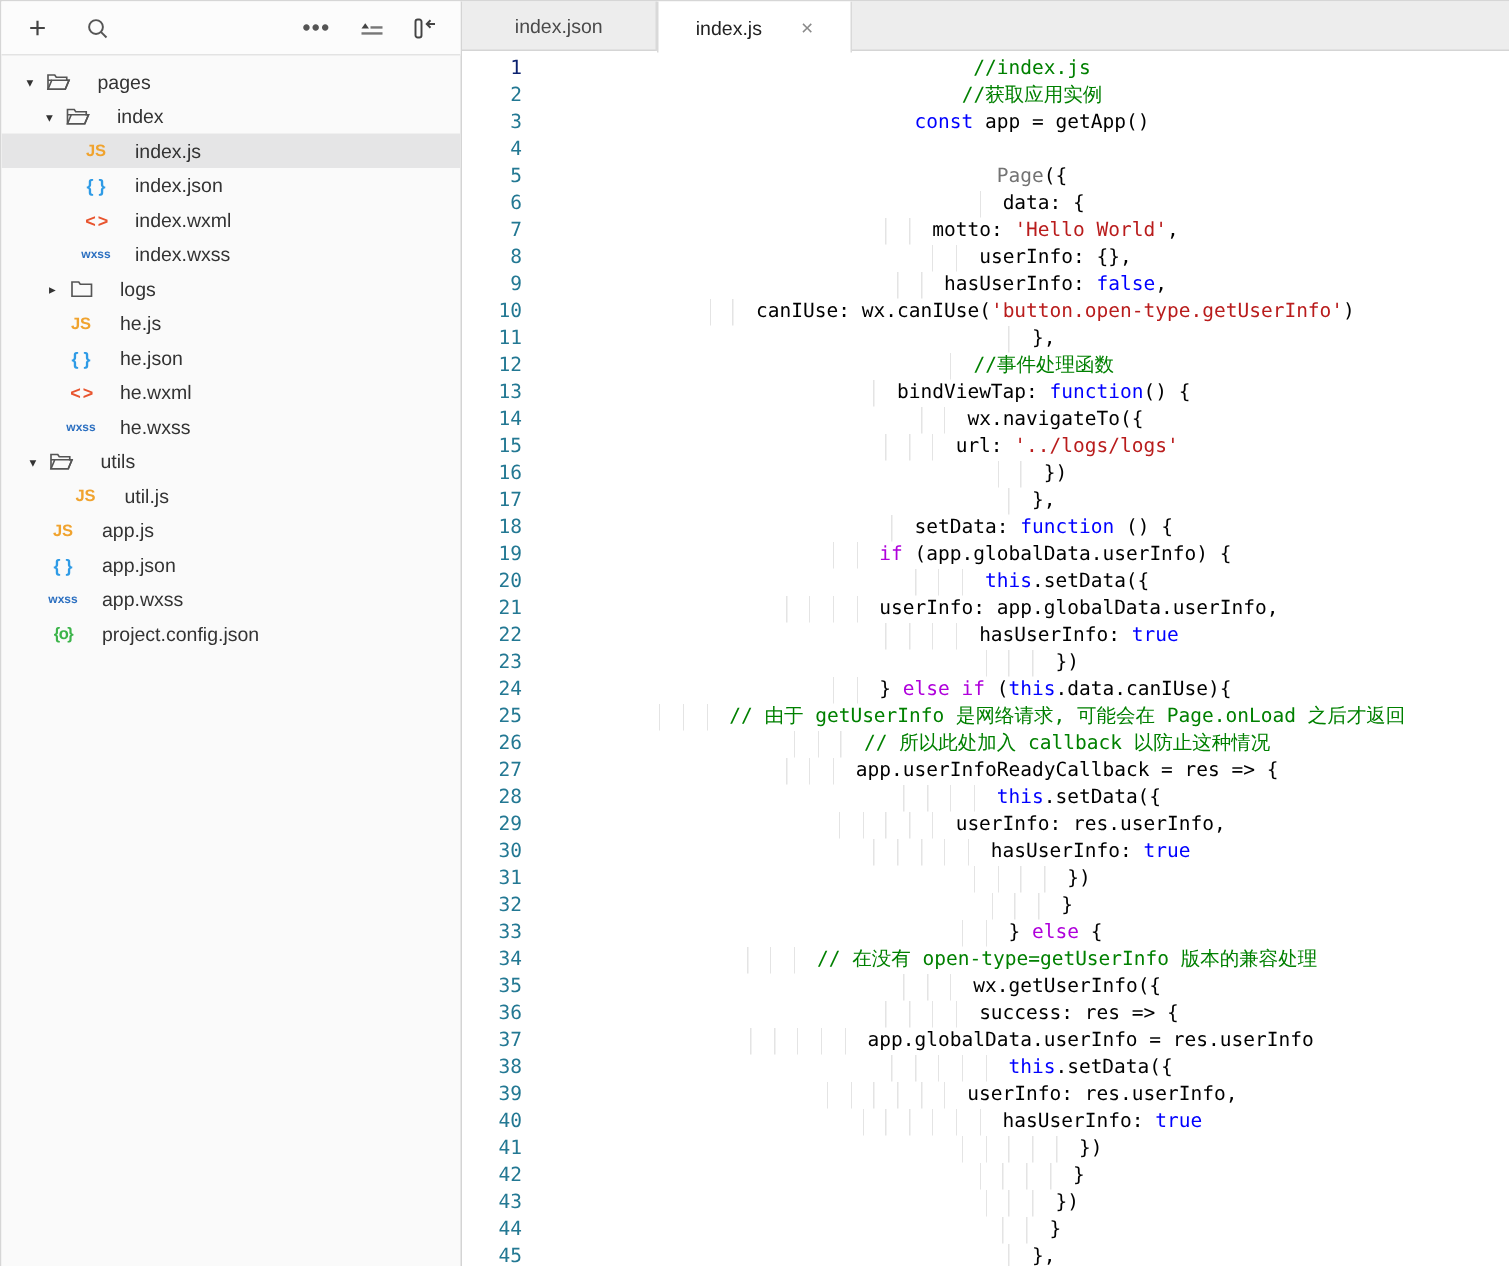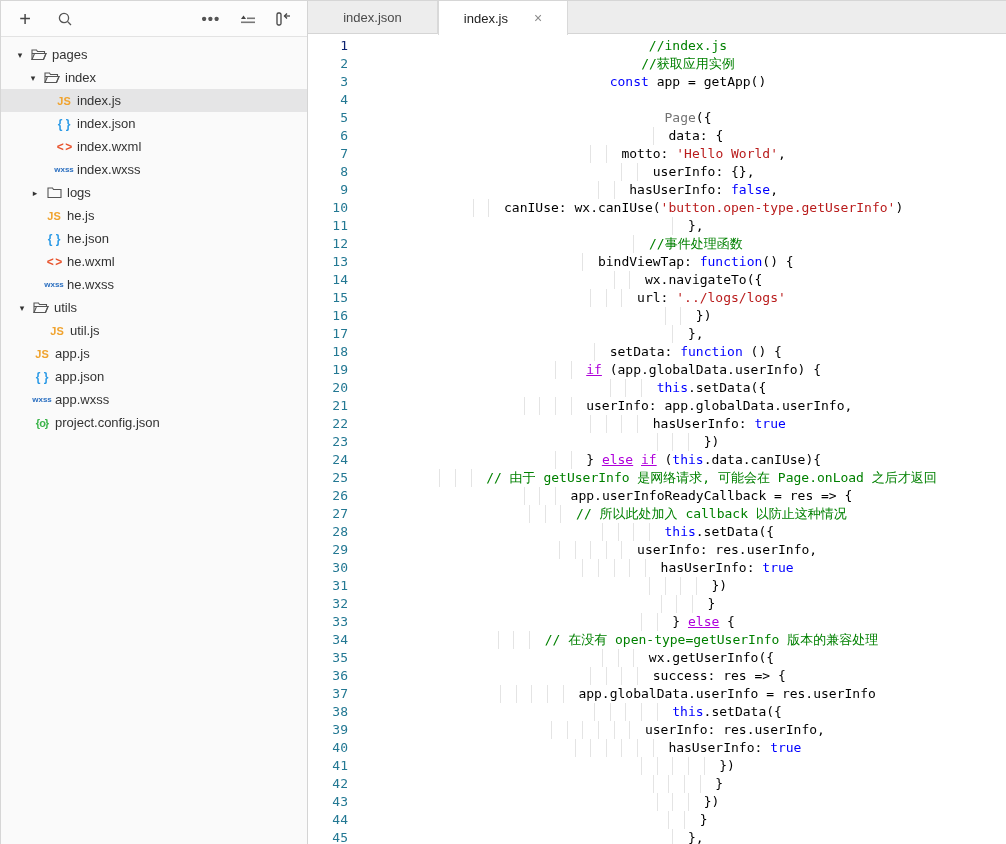--- a/index.html
+++ b/index.html
@@ -12,21 +12,21 @@
   .toolbar { height:36px; background:#fcfcfc; border-bottom:1px solid #e3e3e3; display:flex; align-items:center; padding:0 10px; flex:none; }
   .toolbar .tb-btn { width:28px; height:28px; display:flex; align-items:center; justify-content:center; color:#555; cursor:pointer; }
   .tb-spacer { flex:1; }
   .plus-glyph { font-size:20px; font-weight:400; color:#444; line-height:1; }
   .dots-glyph { font-size:15px; font-weight:bold; color:#555; letter-spacing:1px; line-height:1; }
 
   .tree { flex:1; overflow:hidden; padding-top:6px; }
   .tree-row { height:23px; display:flex; align-items:center; font-size:13px; color:#333; cursor:pointer; position:relative; white-space:nowrap; }
   .tree-row.selected { background:#e5e5e6; }
   .arrow { width:10px; font-size:9px; color:#333; display:inline-block; text-align:center; margin-right:4px; flex:none; }
-  .tree-icon { width:20px; display:inline-flex; justify-content:center; align-items:center; margin-right:3px; flex:none;text-align:right; }
+  .tree-icon { width:20px; display:inline-flex; justify-content:center; align-items:center; margin-right:16px; flex:none;text-align:right; }
   .fi { font-weight:bold; font-family:"Liberation Sans",sans-serif; }
   .fi-js   { color:#f0a32e; font-size:11px; letter-spacing:0px; }
   .fi-json { color:#2e9be6; font-size:12px; }
   .fi-wxml { color:#e8542e; font-size:12px; letter-spacing:-1px; }
   .fi-wxss { color:#2b6fc0; font-size:8px; }
   .fi-config { color:#3cb44a; font-size:11px; letter-spacing:-1px; }
 
   
   .main { flex:1; display:flex; flex-direction:column; min-width:0; }
   .tabbar { height:33px; background:#ededed; border-bottom:1px solid #d5d5d5; display:flex; flex:none; }
@@ -37,21 +37,21 @@
   .editor { flex:1; display:flex; background:#fff; overflow:hidden; padding-top:3px; font-family:"DejaVu Sans Mono","Liberation Mono",monospace; font-size:13px; }
   .gutter { width:40px; flex:none; text-align:right; color:#237893; user-select:none; }
   .gutter .ln { height:18px; line-height:18px; }
   .gutter .ln.active { color:#0b216f; }
   .code { flex:1; padding-left:22px; overflow:hidden; }
   .code-line { height:18px; line-height:18px; white-space:pre; color:#000;text-align:center; }
   .ig { display:inline-block; width:2ch; height:18px; box-shadow:inset 1px 0 0 #e4e4e4; vertical-align:top; }
   .tk-p { color:#000000; }
   .tk-c { color:#008000; }
   .tk-k { color:#0000ff;margin-top:28px; }
-  .tk-ctrl { color:#af00db;text-decoration:underline; }
+  .tk-ctrl { color:#af00db; }
   .tk-s { color:#b91c1c; }
   .tk-sup { color:#737373; }
 
   svg { display:block; }
 </style>
 </head>
 <body>
 
 <div class="app">
 
@@ -257,22 +257,22 @@
           <div class="code-line"><span class="ig"></span><span class="ig"></span><span class="tk-p">})</span></div>
           <div class="code-line"><span class="ig"></span><span class="tk-p">},</span></div>
           <div class="code-line"><span class="ig"></span><span class="tk-p">setData: </span><span class="tk-k">function</span><span class="tk-p"> () {</span></div>
           <div class="code-line"><span class="ig"></span><span class="ig"></span><span class="tk-ctrl">if</span><span class="tk-p"> (app.globalData.userInfo) {</span></div>
           <div class="code-line"><span class="ig"></span><span class="ig"></span><span class="ig"></span><span class="tk-k">this</span><span class="tk-p">.setData({</span></div>
           <div class="code-line"><span class="ig"></span><span class="ig"></span><span class="ig"></span><span class="ig"></span><span class="tk-p">userInfo: app.globalData.userInfo,</span></div>
           <div class="code-line"><span class="ig"></span><span class="ig"></span><span class="ig"></span><span class="ig"></span><span class="tk-p">hasUserInfo: </span><span class="tk-k">true</span></div>
           <div class="code-line"><span class="ig"></span><span class="ig"></span><span class="ig"></span><span class="tk-p">})</span></div>
           <div class="code-line"><span class="ig"></span><span class="ig"></span><span class="tk-p">} </span><span class="tk-ctrl">else</span><span class="tk-p"> </span><span class="tk-ctrl">if</span><span class="tk-p"> (</span><span class="tk-k">this</span><span class="tk-p">.data.canIUse){</span></div>
           <div class="code-line"><span class="ig"></span><span class="ig"></span><span class="ig"></span><span class="tk-c">// 由于 getUserInfo 是网络请求, 可能会在 Page.onLoad 之后才返回</span></div>
+          <div class="code-line"><span class="ig"></span><span class="ig"></span><span class="ig"></span><span class="tk-c">// 所以此处加入 callback 以防止这种情况</span></div>
           <div class="code-line"><span class="ig"></span><span class="ig"></span><span class="ig"></span><span class="tk-p">app.userInfoReadyCallback = res =&gt; {</span></div>
-          <div class="code-line"><span class="ig"></span><span class="ig"></span><span class="ig"></span><span class="tk-c">// 所以此处加入 callback 以防止这种情况</span></div>
           <div class="code-line"><span class="ig"></span><span class="ig"></span><span class="ig"></span><span class="ig"></span><span class="tk-k">this</span><span class="tk-p">.setData({</span></div>
           <div class="code-line"><span class="ig"></span><span class="ig"></span><span class="ig"></span><span class="ig"></span><span class="ig"></span><span class="tk-p">userInfo: res.userInfo,</span></div>
           <div class="code-line"><span class="ig"></span><span class="ig"></span><span class="ig"></span><span class="ig"></span><span class="ig"></span><span class="tk-p">hasUserInfo: </span><span class="tk-k">true</span></div>
           <div class="code-line"><span class="ig"></span><span class="ig"></span><span class="ig"></span><span class="ig"></span><span class="tk-p">})</span></div>
           <div class="code-line"><span class="ig"></span><span class="ig"></span><span class="ig"></span><span class="tk-p">}</span></div>
           <div class="code-line"><span class="ig"></span><span class="ig"></span><span class="tk-p">} </span><span class="tk-ctrl">else</span><span class="tk-p"> {</span></div>
           <div class="code-line"><span class="ig"></span><span class="ig"></span><span class="ig"></span><span class="tk-c">// 在没有 open-type=getUserInfo 版本的兼容处理</span></div>
           <div class="code-line"><span class="ig"></span><span class="ig"></span><span class="ig"></span><span class="tk-p">wx.getUserInfo({</span></div>
           <div class="code-line"><span class="ig"></span><span class="ig"></span><span class="ig"></span><span class="ig"></span><span class="tk-p">success: res =&gt; {</span></div>
           <div class="code-line"><span class="ig"></span><span class="ig"></span><span class="ig"></span><span class="ig"></span><span class="ig"></span><span class="tk-p">app.globalData.userInfo = res.userInfo</span></div>

